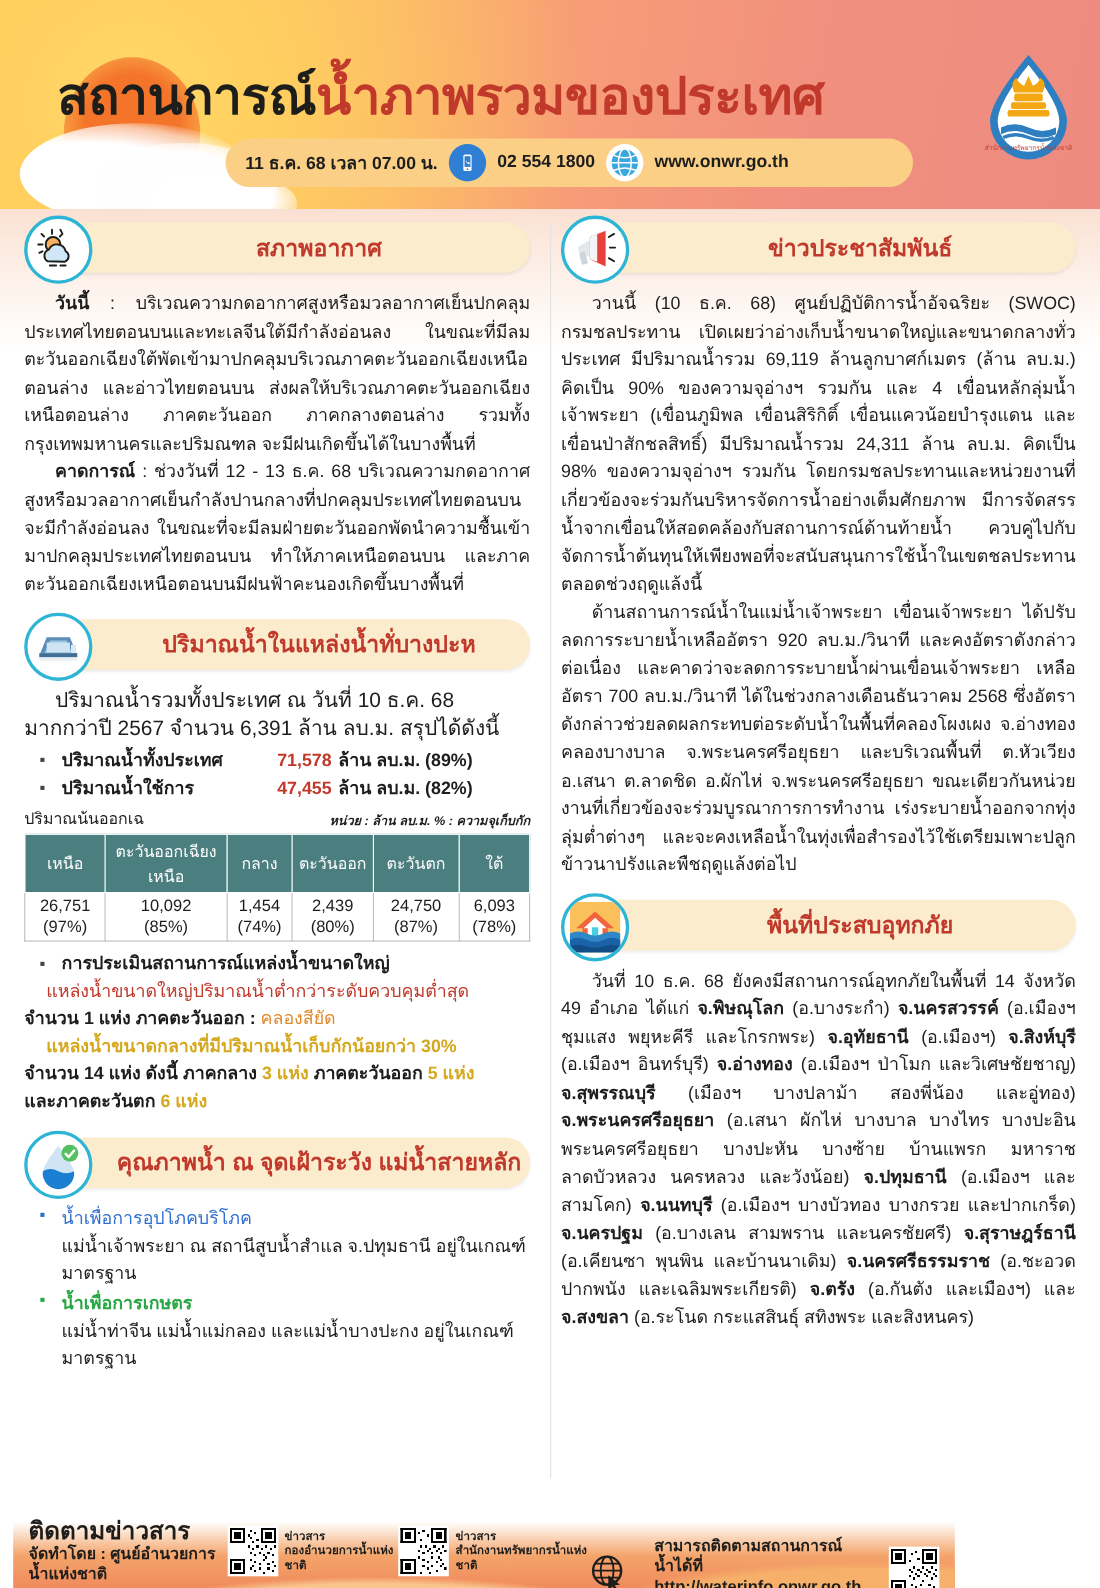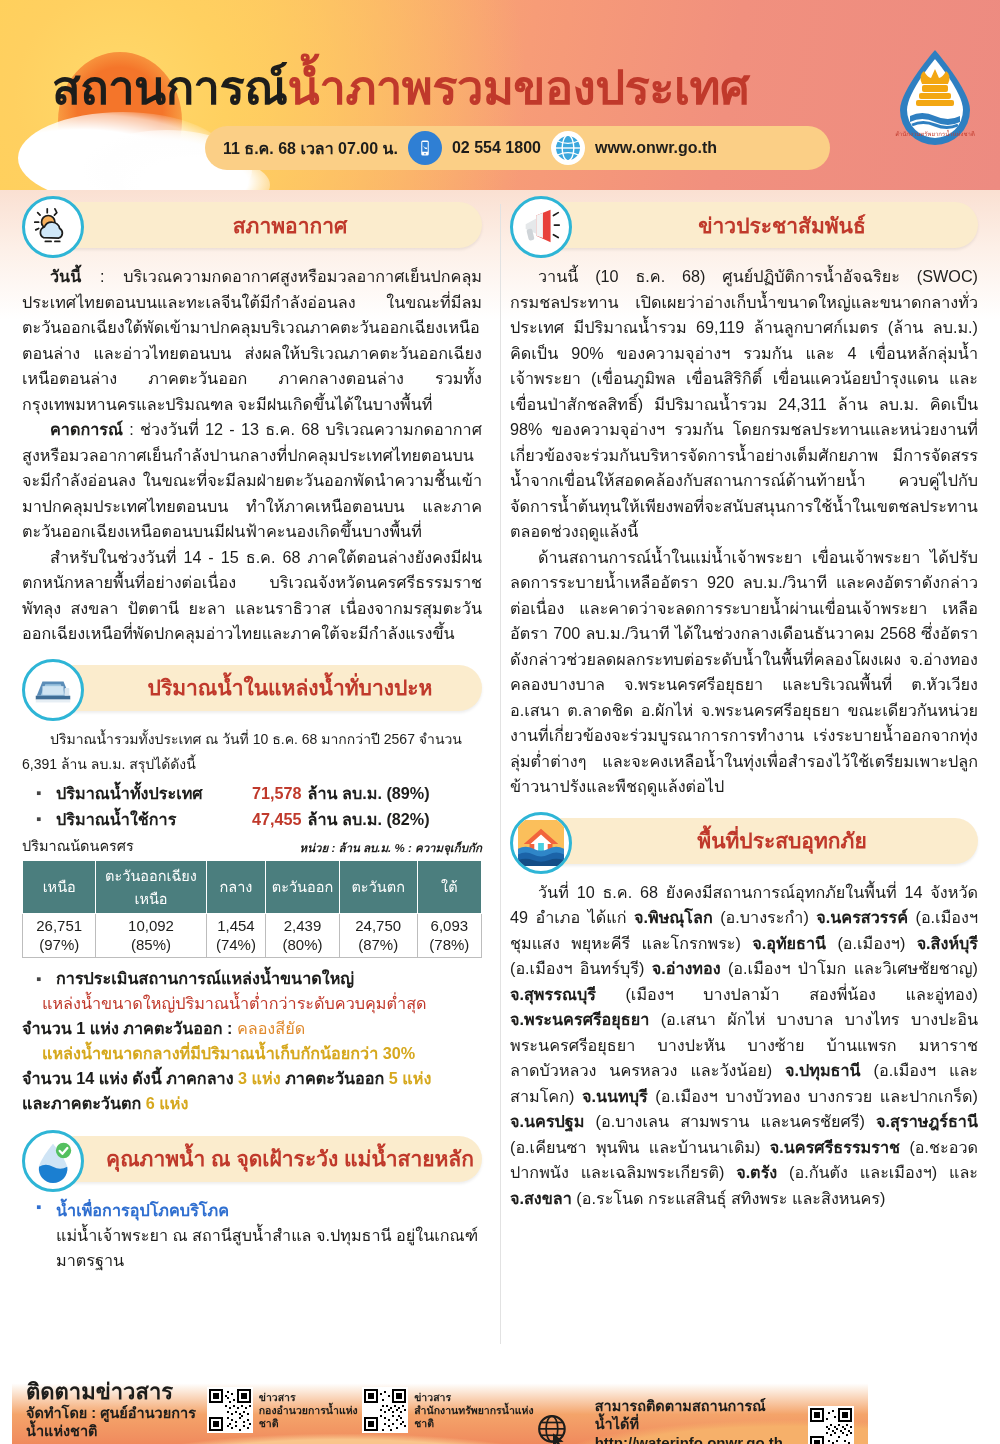--- a/index.html
+++ b/index.html
@@ -112,21 +112,21 @@
 
   
   p.body {
     font-size:16.2px; line-height:25.5px; color:#1d1d1b;
     text-align:justify; text-indent:28px;
     margin-bottom:0;
   }
   .lead { font-weight:bold; }
 
   
-  .wv-intro { font-size:14px; line-height:25.5px; color:#1d1d1b; text-indent:28px; }
+  .wv-intro { font-size:19px; line-height:25.5px; color:#1d1d1b; text-indent:28px; }
   ul.bullets { list-style:none; margin:2px 0 0 0; }
   ul.bullets li {
     font-size:16.2px; line-height:26px; color:#1d1d1b;
     position:relative; padding-left:34px;
     display:flex; align-items:baseline;
   }
   ul.bullets li:before {
     content:"\25AA"; position:absolute; left:14px; top:0; color:#444; font-size:15px;
   }
   .li-label { width:196px; font-weight:bold; }
@@ -173,21 +173,21 @@
   .num-gold { color:#d6a81e; font-weight:bold; }
 
   
   .qual { margin-top:4px; }
   .qual li { list-style:none; position:relative; padding-left:34px; margin-bottom:2px; }
   .qual li:before {
     content:"\25AA"; position:absolute; left:14px; top:0; font-size:15px;
   }
   .qual li.blue:before { color:#2f6fd0; }
   .qual li.green:before { color:#28a745; }
-  .qual .t-blue { color:#2f6fd0; font-weight:bold; font-size:16.2px; line-height:25px; }
+  .qual .t-blue { color:#2f6fd0; font-weight:normal; font-size:16.2px; line-height:25px; }
   .qual .t-green { color:#28a745; font-weight:bold; font-size:16.2px; line-height:25px; }
   .qual .desc { font-size:16.2px; line-height:25px; color:#1d1d1b; }
 
   
   .footer {
     position:absolute; left:12px; top:1370px; width:856px; height:74px;
     background:linear-gradient(180deg,#ffffff 0%, #ffffff 18%, #fdf3ea 24%, #f4a46a 60%, #f08a5d 100%);
     overflow:hidden;
   }
   .foot-wave {
@@ -288,21 +288,20 @@
             <line x1="16" y1="39" x2="22" y2="39" stroke="#1d1d1b" stroke-width="1.8" stroke-linecap="round"></line>
             <line x1="26" y1="39" x2="31" y2="39" stroke="#1d1d1b" stroke-width="1.8" stroke-linecap="round"></line>
           </svg>
         </div>
       </div>
 
       <p class="body"><span class="lead">วันนี้</span><span> : บริเวณความกดอากาศสูงหรือมวลอากาศเย็นปกคลุมประเทศไทยตอนบนและทะเลจีนใต้มีกำลังอ่อนลง ในขณะที่มีลมตะวันออกเฉียงใต้พัดเข้ามาปกคลุมบริเวณภาคตะวันออกเฉียงเหนือตอนล่าง และอ่าวไทยตอนบน ส่งผลให้บริเวณภาคตะวันออกเฉียงเหนือตอนล่าง ภาคตะวันออก ภาคกลางตอนล่าง รวมทั้งกรุงเทพมหานครและปริมณฑล จะมีฝนเกิดขึ้นได้ในบางพื้นที่</span></p>
 
       <p class="body"><span class="lead">คาดการณ์</span><span> : ช่วงวันที่ 12 - 13 ธ.ค. 68 บริเวณความกดอากาศสูงหรือมวลอากาศเย็นกำลังปานกลางที่ปกคลุมประเทศไทยตอนบน จะมีกำลังอ่อนลง ในขณะที่จะมีลมฝ่ายตะวันออกพัดนำความชื้นเข้ามาปกคลุมประเทศไทยตอนบน ทำให้ภาคเหนือตอนบน และภาคตะวันออกเฉียงเหนือตอนบนมีฝนฟ้าคะนองเกิดขึ้นบางพื้นที่</span></p>
 
-      <p class="body">สำหรับในช่วงวันที่ 14 - 15 ธ.ค. 68 ภาคใต้ตอนล่างยังคงมีฝนตกหนักหลายพื้นที่อย่างต่อเนื่อง บริเวณจังหวัดนครศรีธรรมราช พัทลุง สงขลา ปัตตานี ยะลา และนราธิวาส เนื่องจากมรสุมตะวันออกเฉียงเหนือที่พัดปกคลุมอ่าวไทยและภาคใต้จะมีกำลังแรงขึ้น</p>
 
       <div class="sec" style="margin-top:12px;">
         <div class="pill">
           <span>ปริมาณน้ำในแหล่งน้ำทั่บางปะห</span>
         </div>
         <div class="badge">
           <svg width="46" height="46" viewBox="0 0 48 48">
             <path d="M7 30 L13 15 L35 15 L41 30 Z" fill="#5b8db8"></path>
             <path d="M11 30 L16 18 L32 18 L37 30 Z" fill="#9ec6e0"></path>
             <rect x="13" y="20" width="22" height="9" fill="#cfe4f2"></rect>
@@ -322,21 +321,21 @@
           <span class="li-unit">ล้าน ลบ.ม. (89%)</span>
         </li>
         <li>
           <span class="li-label">ปริมาณน้ำใช้การ</span>
           <span class="li-num">47,455</span>
           <span class="li-unit">ล้าน ลบ.ม. (82%)</span>
         </li>
       </ul>
 
       <div class="tbl-caption-row">
-        <span class="tbl-caption">ปริมาณน้ดนครศร</span>
+        <span class="tbl-caption">ปริมาณน้นออกเฉ</span>
         <span class="tbl-unit">หน่วย : ล้าน ลบ.ม.  % : ความจุเก็บกัก</span>
       </div>
 
       <table class="region">
         <thead>
           <tr>
             <th style="width:16%">เหนือ</th>
             <th style="width:24%">ตะวันออกเฉียงเหนือ</th>
             <th style="width:13%">กลาง</th>
             <th style="width:16%">ตะวันออก</th>
@@ -395,20 +394,24 @@
             <circle cx="35" cy="13" r="8" fill="#54c060"></circle>
             <path d="M31 13.5 l2.8 3 l5.2 -6" stroke="#ffffff" stroke-width="2.4" fill="none" stroke-linecap="round" stroke-linejoin="round"></path>
           </svg>
         </div>
       </div>
 
       <ul class="qual">
         <li class="blue">
           <div class="t-blue">น้ำเพื่อการอุปโภคบริโภค</div>
           <div class="desc">แม่น้ำเจ้าพระยา ณ สถานีสูบน้ำสำแล จ.ปทุมธานี อยู่ในเกณฑ์มาตรฐาน</div>
+        </li>
+        <li class="green">
+          <div class="t-green">น้ำเพื่อการเกษตร</div>
+          <div class="desc">แม่น้ำท่าจีน แม่น้ำแม่กลอง และแม่น้ำบางปะกง อยู่ในเกณฑ์มาตรฐาน</div>
         </li>
       </ul>
     </div>
 
     <div class="col right">
 
       <div class="sec">
         <div class="pill">
           <span>ข่าวประชาสัมพันธ์</span>
         </div>

